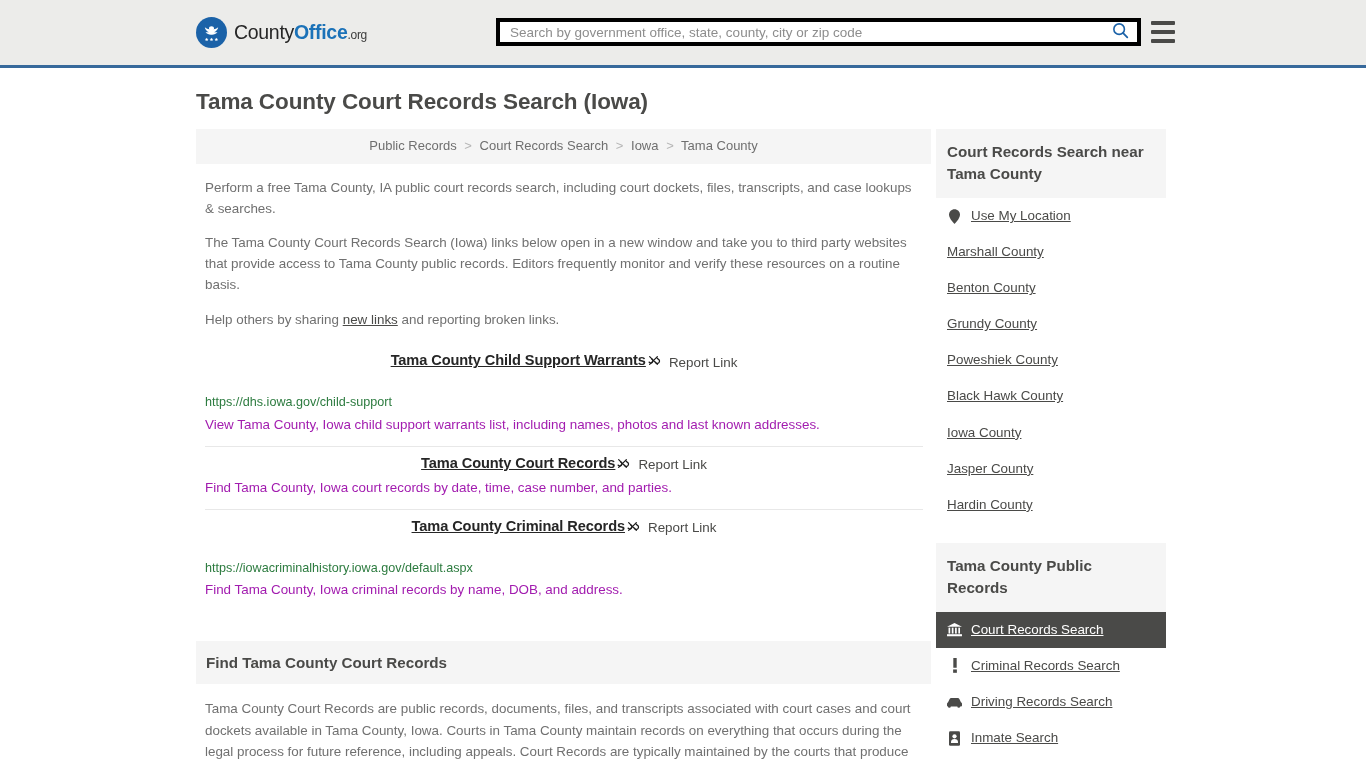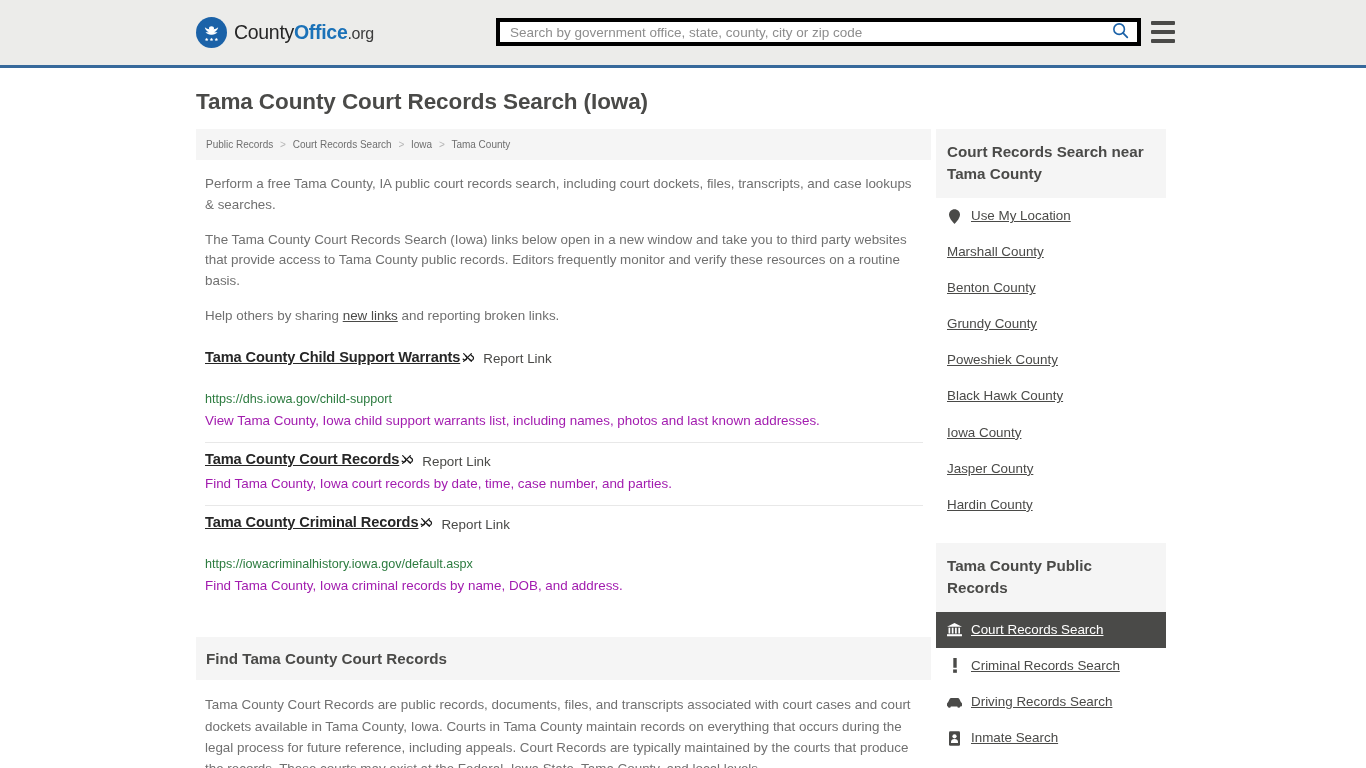--- a/index.html
+++ b/index.html
@@ -30,21 +30,21 @@
   .logo-mark { width: 31px; height: 31px; display: block; }
   .logo-text {
     font-size: 19.5px;
     letter-spacing: -0.3px;
     color: #1b1b1b;
     font-weight: 400;
     white-space: nowrap;
   }
   .logo-text .t-county { color: #262626; }
   .logo-text .t-office { color: #1b72b8; font-weight: 700; }
-  .logo-text .t-org { color: #3c3c3c; font-size: 16px; }
+  .logo-text .t-org { color: #3c3c3c; font-size: 12px; }
 
   .search-wrap {
     position: absolute;
     left: 496px;
     top: 18px;
     width: 645px;
     height: 28px;
     display: flex;
     align-items: center;
     background: #ffffff;
@@ -96,23 +96,24 @@
     letter-spacing: -0.1px;
   }
   .columns { display: flex; gap: 0; }
   .col-main { width: 735px; flex: none; }
   .col-side { width: 230px; flex: none; margin-left: 5px; }
 
   
   .breadcrumb {
     background: #f5f5f5;
     padding: 9px 10px;
-    font-size: 10px;
+    font-size: 13px;
     color: #6f6f6f;
     line-height: 1.3;
+    text-align: center;
   }
   .breadcrumb a {
     color: #6f6f6f;
     text-decoration: none;
   }
   .breadcrumb .sep { color: #b6b6b6; margin: 0 4px; }
 
   
   .intro {
     font-size: 13.4px;
@@ -131,21 +132,21 @@
   .results { margin-top: 18px; padding: 0 8px 0 9px; }
   .result {
     padding: 8px 0 10px 0;
     border-top: 1px solid #e8e8e8;
     position: relative;
   }
   .result:first-child { border-top: none; padding-top: 4px; }
   .result-head {
     display: flex;
     align-items: flex-start;
-    justify-content: flex-start;
+    justify-content: center;
   }
   .result-title {
     font-size: 14.6px;
     font-weight: 700;
     color: #262626;
     text-decoration: underline;
     letter-spacing: -0.1px;
   }
   .report-link {
     display: flex;

